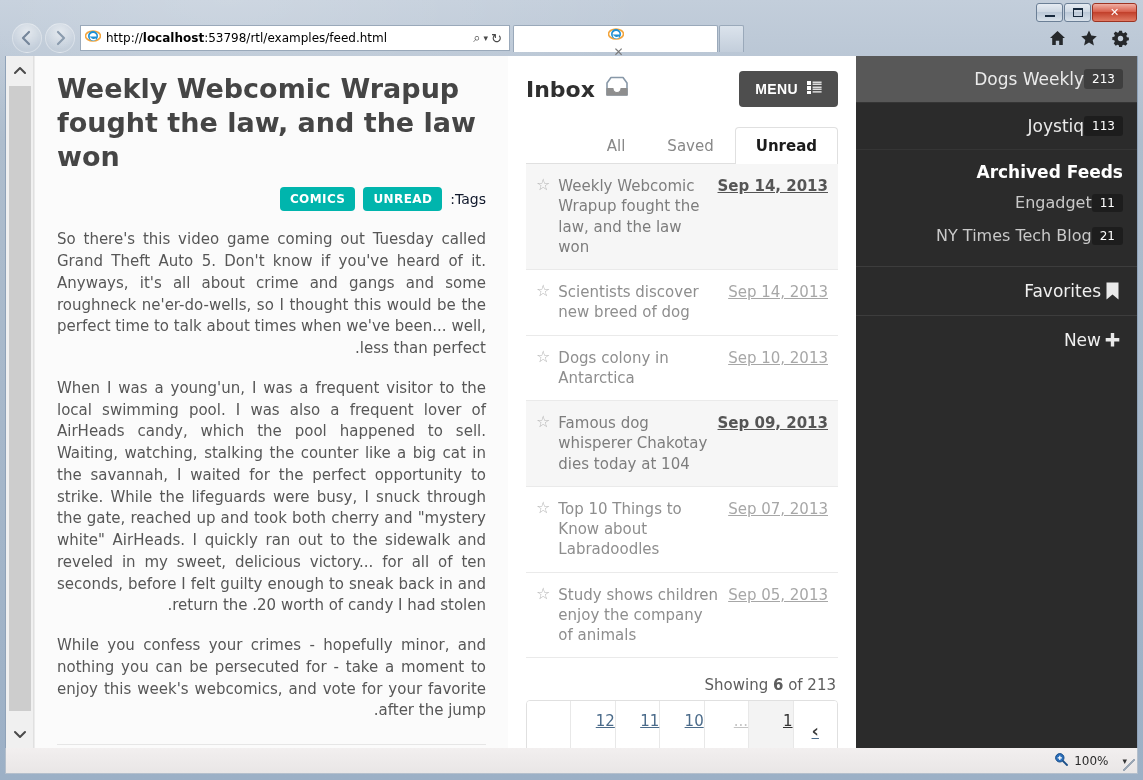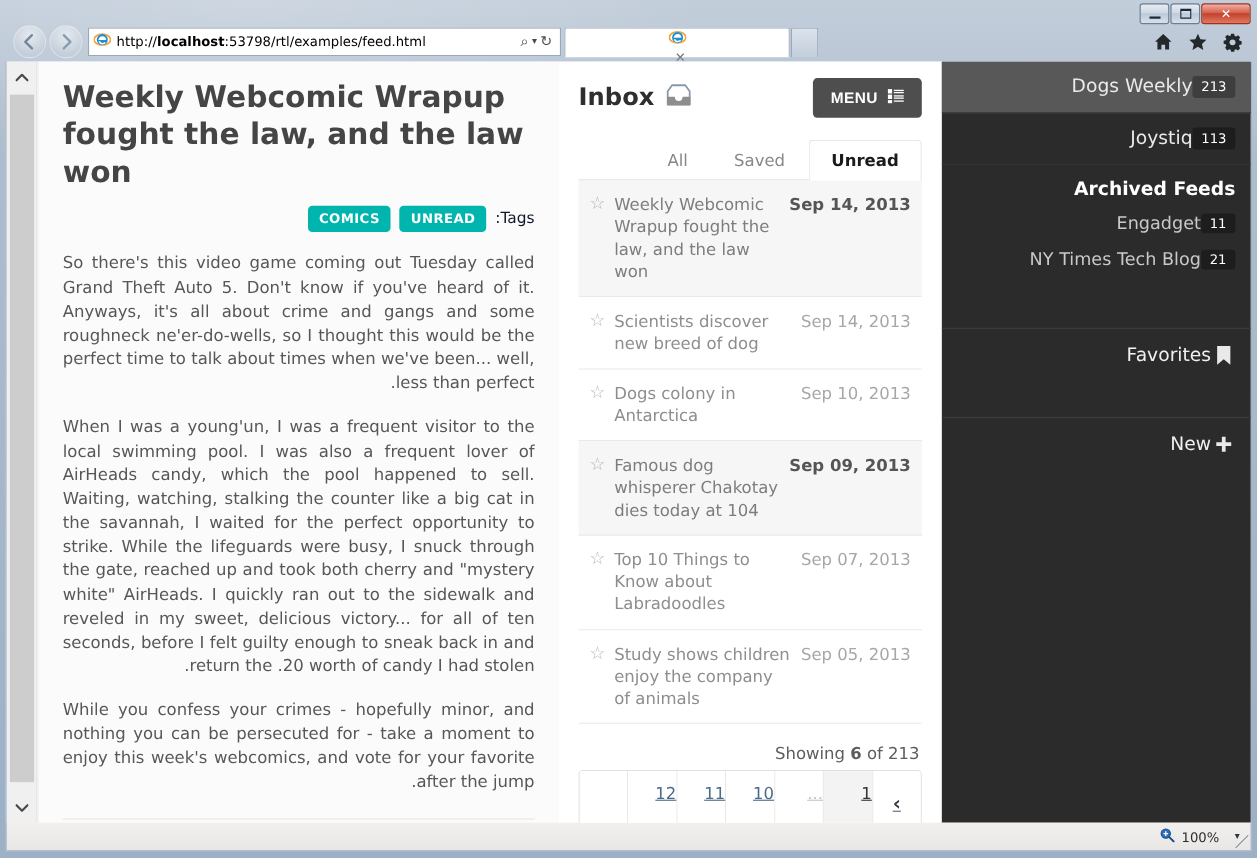--- a/index.html
+++ b/index.html
@@ -154,38 +154,38 @@
     padding:7px 16px; display:flex; align-items:center;
     font-size:16px; color:#c9c9c9;
   }
   .side-sub .lbl { flex:1; text-align:right; }
   .side-sub .badge {
     background:#1d1d1d; color:#fff; font-size:12px;
     padding:2px 8px; border-radius:3px; min-width:28px; text-align:center;
   }
   .side-icon-item {
     padding:14px 16px; display:flex; align-items:center;
-    font-size:17px; color:#f0f0f0; border-top:1px solid #3d3d3d;margin-top:32px;
+    font-size:17px; color:#f0f0f0; border-top:1px solid #3d3d3d;
   }
   .side-icon-item .lbl { flex:1; text-align:right; }
   .side-icon-item .ic { width:22px; display:flex; align-items:center; justify-content:center; }
 
   
   #feedcol {
     position:absolute; right:283px; top:0; width:348px; height:692px;
     background:#fff; direction:rtl; padding:12px 18px 0 18px;
   }
   #feedtop { display:flex; align-items:center; justify-content:space-between; height:42px; }
   #menubtn {
     background:#4e4e4e; color:#fff; border:none; border-radius:4px;
     padding:10px 16px; font-size:14px; font-weight:bold; letter-spacing:0.4px;
     display:flex; align-items:flex-end; gap:9px; direction:ltr;
   }
   #inboxtitle {
-    display:flex; gap:10px;
+    display:flex; align-items:center; gap:10px;
     font-size:22px; font-weight:bold; color:#2f2f2f; direction:ltr;
   }
   #tabsrow {
     display:flex; direction:ltr; justify-content:flex-end;
     border-bottom:1px solid #e0e0e0; margin-top:16px;
   }
   .ftab {
     padding:9px 20px; font-size:15px; color:#888; background:transparent;
     border:1px solid transparent; border-bottom:none;
     position:relative; top:1px;
@@ -195,21 +195,21 @@
     border-color:#e0e0e0; border-radius:4px 4px 0 0;
   }
 
   .feed-item {
     display:flex; align-items:flex-start; gap:8px;
     padding:12px 10px; border-bottom:1px solid #eaeaea;
     font-size:15px; color:#9b9b9b; line-height:1.35;
   }
   .feed-item.unread { background:#f6f6f6; }
   .feed-item.unread .fdate { color:#555; font-weight:bold; }
-  .feed-item .fdate { white-space:nowrap; color:#a7a7a7; }
+  .feed-item .fdate { white-space:nowrap; color:#a7a7a7;text-decoration:underline; }
   .feed-item .ftitle { flex:1; text-align:left; color:#8e8e8e; }
   .feed-item.unread .ftitle { color:#7d7d7d; }
   .feed-item .fstar { color:#b5b5b5; font-size:16px; line-height:1.1; }
 
   #showing {
     margin-top:18px; font-size:15px; color:#5d5d5d; text-align:right;
     padding:0 2px;
   }
   #pager {
     margin-top:6px; display:flex; direction:ltr;

